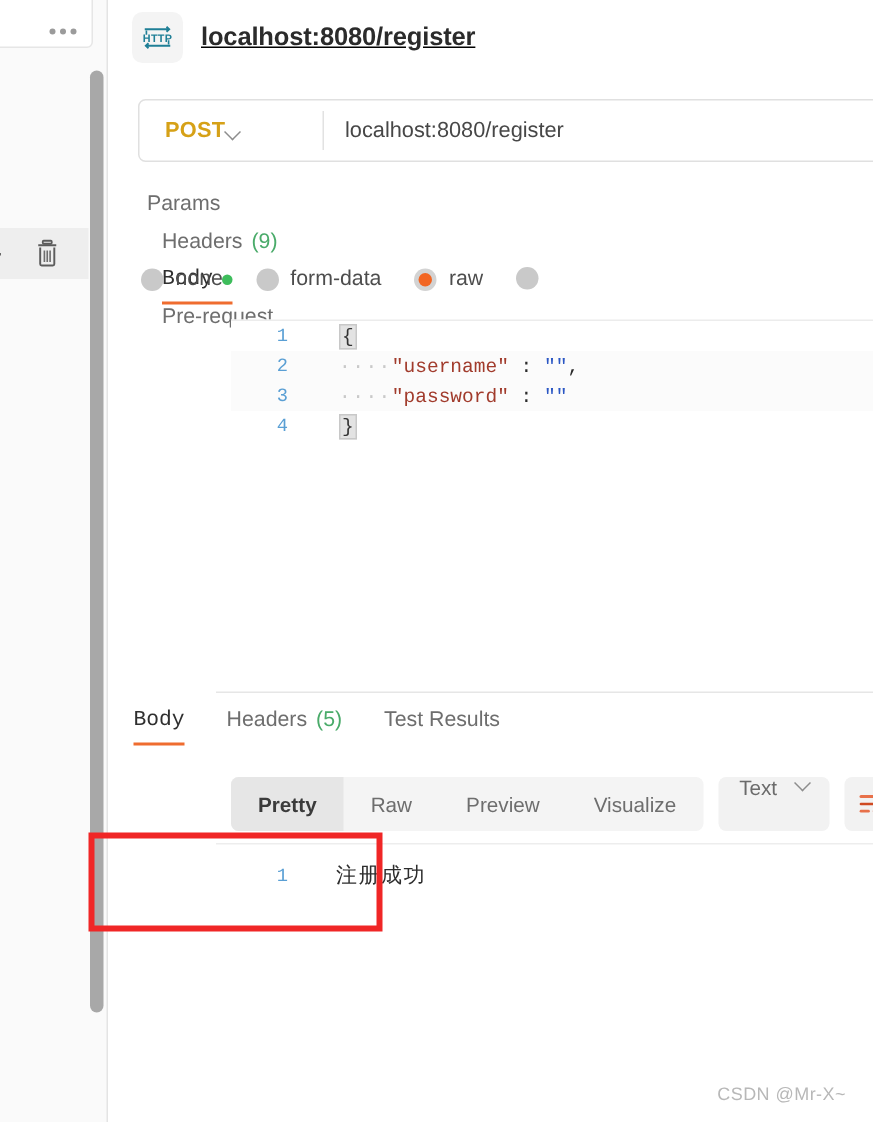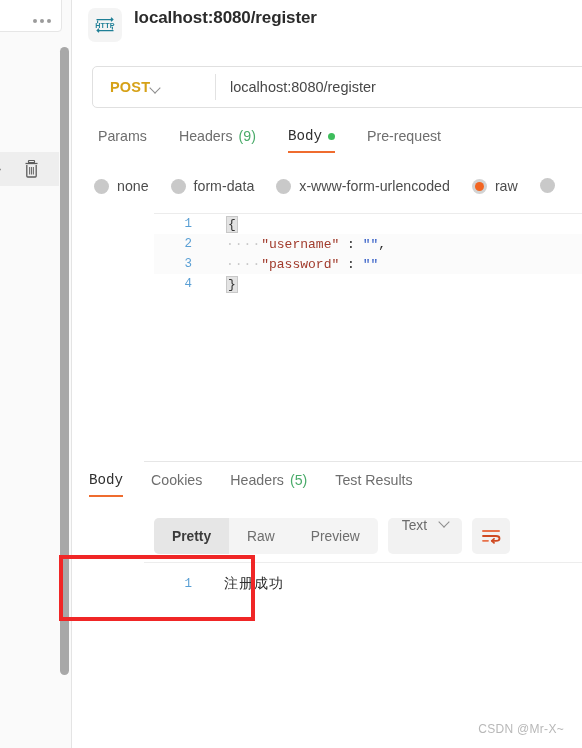--- a/index.html
+++ b/index.html
@@ -63,21 +63,21 @@
   
   .main {
     position: absolute; left: 72px; top: 0;
     width: 510px; height: 748px;
     background: #ffffff;
   }
 
   
   .title-row {
     position: absolute; left: 16px; top: 8px;
-    display: flex; gap: 12px;
+    display: flex; align-items: center; gap: 12px; text-decoration: underline;
   }
   .http-icon {
     width: 34px; height: 34px;
     background: #f4f4f4;
     border-radius: 7px;
     display: flex; align-items: center; justify-content: center;
   }
   .http-icon svg { display: block; }
   .req-title {
     font-size: 17px; font-weight: bold; color: #2b2b2b;
@@ -125,20 +125,21 @@
     font-size: 14.5px; color: #474747;
     padding: 0 14px;
   }
 
   
   .req-tabs {
     position: absolute; left: 20px; top: 128px;
     height: 38px;
     display: flex; align-items: flex-start; gap: 0;
     white-space: nowrap;
+    flex-direction: column;
   }
   .rtab {
     font-size: 14.2px; color: #6e6e6e;
     padding: 0 16px 9px 16px;
     position: relative;
     cursor: pointer;
     display: flex; align-items: center; gap: 6px;
   }
   .rtab:first-child { padding-left: 6px; }
   .rtab.active { color: #2f2f2f; font-family: Liberation Mono, monospace; }
@@ -391,24 +392,20 @@
     <div class="radio-row">
       <div class="radio-item">
         <span class="rdot"></span>
         <span class="rlabel">none</span>
       </div>
       <div class="radio-item">
         <span class="rdot"></span>
         <span class="rlabel">form-data</span>
       </div>
       <div class="radio-item">
-        <span class="rdot"></span>
-        <span class="rlabel">x-www-form-urlencoded</span>
-      </div>
-      <div class="radio-item">
         <span class="rdot sel"></span>
         <span class="rlabel">raw</span>
       </div>
       <div class="radio-item">
         <span class="rdot"></span>
         <span class="rlabel"></span>
       </div>
     </div>
 
     <div class="editor">
@@ -433,23 +430,20 @@
         <span class="ln">4</span>
         <span class="ed-code"><span class="brace">}</span></span>
       </div>
     </div>
 
     <div class="resp-sep"></div>
 
     <div class="resp-tabs">
       <div class="rtab active">
         <span>Body</span>
-      </div>
-      <div class="rtab">
-        <span>Cookies</span>
       </div>
       <div class="rtab">
         <span>Headers</span>
         <span class="tab-count">(5)</span>
       </div>
       <div class="rtab">
         <span>Test Results</span>
       </div>
     </div>
 
@@ -457,20 +451,23 @@
       <div class="seg">
         <div class="seg-item active">
           <span>Pretty</span>
         </div>
         <div class="seg-item">
           <span>Raw</span>
         </div>
         <div class="seg-item">
           <span>Preview</span>
         </div>
+        <div class="seg-item">
+          <span>Visualize</span>
+        </div>
       </div>
 
       <div class="fmt-sel">
         <span class="fmt-label">Text</span>
         <span class="chev"></span>
       </div>
 
       <div class="wrap-btn">
         <svg width="20" height="16" viewBox="0 0 20 16">
           <path d="M2 3 L18 3" stroke="#e8714a" stroke-width="2" stroke-linecap="round"></path>

